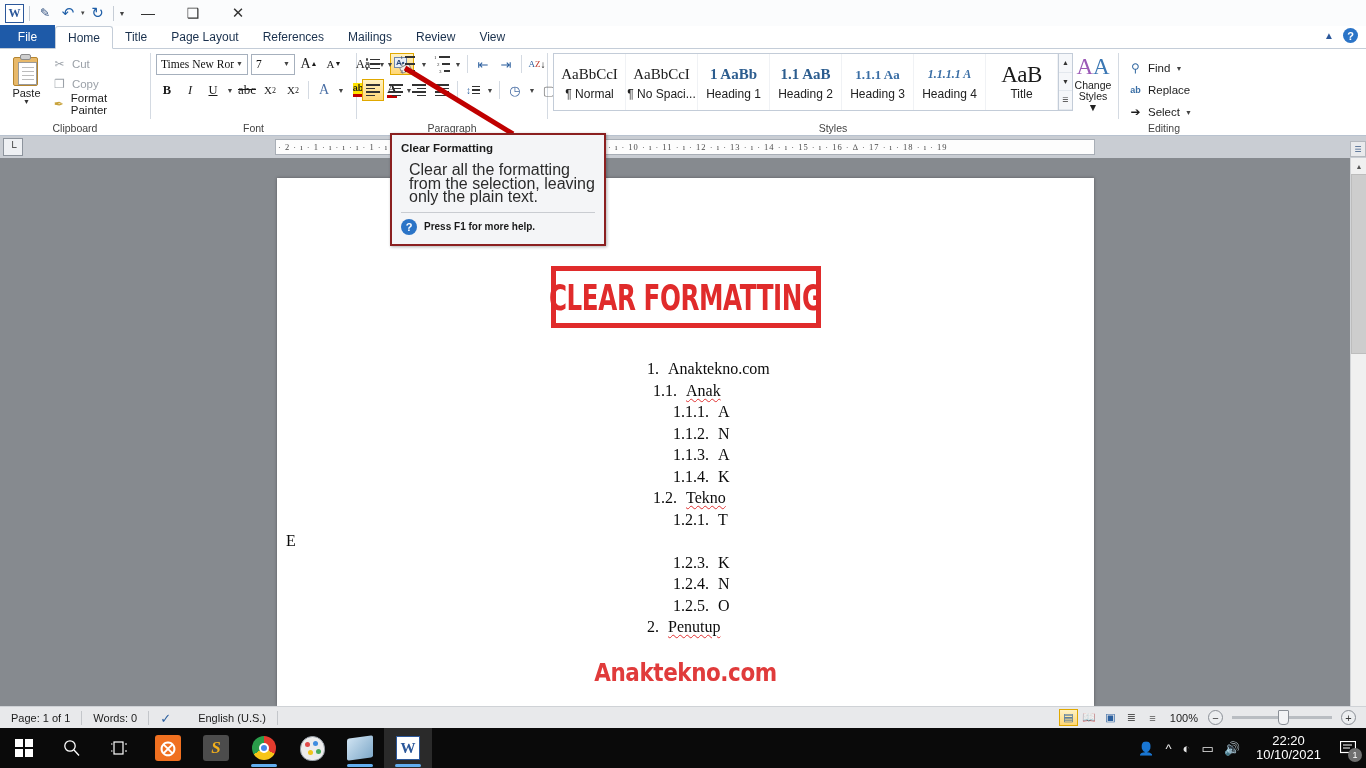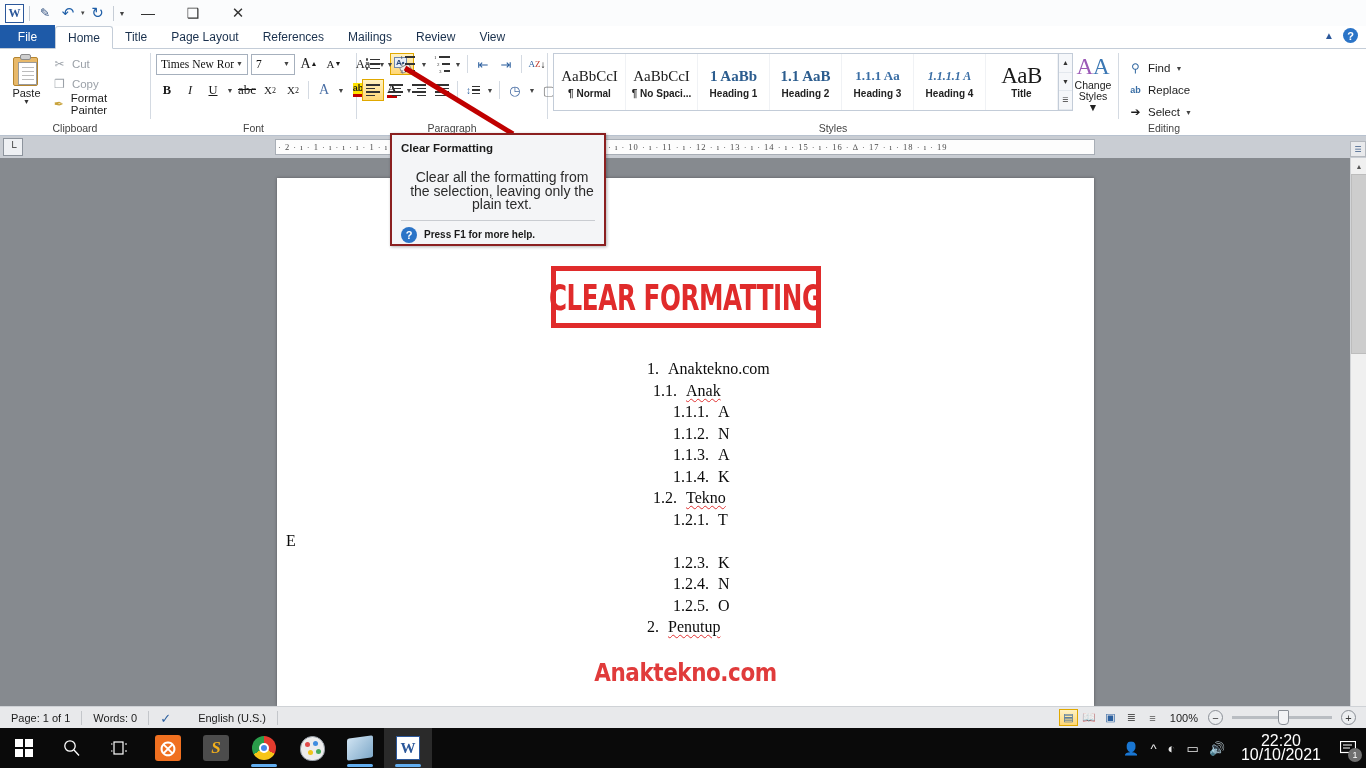--- a/index.html
+++ b/index.html
@@ -172,21 +172,21 @@
     justify-content: center; gap: 1px; border-right: 1px solid #f0f2f5;
   }
   .style-preview {
     font-family: "Liberation Serif", serif; font-size: 15px; color: #1a1a1a;
     white-space: nowrap; overflow: hidden; height: 22px; display: flex; align-items: center;
   }
   .style-preview.blue { color: #2c5d8f; font-weight: bold; }
   .style-preview.h3 { color: #3a6ea5; font-size: 13px; font-weight: bold; }
   .style-preview.h4 { color: #3a6ea5; font-size: 12px; font-style: italic; font-weight: bold; }
   .style-preview.title { font-size: 23px; letter-spacing: -0.5px; }
-  .style-name { font-size: 10px; color: #222; white-space: nowrap; font-weight: bold; }
+  .style-name { font-size: 12px; color: #222; white-space: nowrap; }
   .gal-scroll { display: flex; flex-direction: column; width: 14px; border-left: 1px solid #c3ccd8; }
   .gs { flex: 1; display: flex; align-items: center; justify-content: center; font-size: 7px; color: #333; border-bottom: 1px solid #e3e8ee; background: #f5f7fa; }
   .change-styles {
     width: 52px; display: flex; flex-direction: column; align-items: center;
     font-size: 10.5px; color: #222; text-align: center; line-height: 11px; padding-top: 2px;
   }
   .cs-a { font-size: 23px; font-family: "Liberation Serif", serif; line-height: 26px; }
   .cs-a .p1 { color: #9b59b6; }
   .cs-a .p2 { color: #3c78b4; }
 
@@ -267,21 +267,21 @@
     align-items: center; justify-content: center; font-size: 8px; color: #3a5a85;
   }
 
   
   .tooltip {
     position: absolute; left: 390px; top: 133px; width: 216px; height: 113px;
     background: #f4f5f7; border: 2px solid #8b2020;
     box-shadow: 1px 1px 3px rgba(0,0,0,.3); padding: 7px 9px 0 9px; z-index: 40;
   }
   .tt-title { font-size: 11.5px; font-weight: bold; color: #1a1a1a; }
-  .tt-body { font-size: 14px; color: #2b2b2b; margin: 17px 0 0 8px; line-height: 13.5px; text-align: center; }
+  .tt-body { font-size: 16px; color: #2b2b2b; margin: 9px 0 0 8px; line-height: 13.5px; }
   .tt-rule { border-top: 1px solid #c9ccd1; margin: 8px 0 0 0; }
   .tt-help { display: flex; align-items: center; gap: 7px; margin-top: 6px; }
   .tt-q {
     width: 16px; height: 16px; border-radius: 50%; background: #2b74c7;
     color: #fff; font-size: 11px; font-weight: bold; display: flex;
     align-items: center; justify-content: center;
   }
   .tt-help-text { font-size: 10px; font-weight: bold; color: #1a1a1a; }
   .arrow-svg { position: absolute; left: 395px; top: 60px; z-index: 39; }
 
@@ -318,21 +318,21 @@
     width: 48px; height: 40px; display: flex; align-items: center;
     justify-content: center; position: relative;
   }
   .tb-item.running::after {
     content: ""; position: absolute; bottom: 1px; left: 11px; width: 26px;
     height: 3px; background: #62aef0; border-radius: 2px;
   }
   .tb-item.focused { background: #2a2a2a; }
   .tb-tray { margin-left: auto; display: flex; align-items: center; gap: 11px; padding-right: 6px; color: #fff; }
   .tray-ico { font-size: 13px; color: #e8e8e8; }
-  .clock { font-size: 16px; color: #fff; text-align: center; line-height: 14px; padding: 0 4px; }
+  .clock { font-size: 13px; color: #fff; text-align: center; line-height: 14px; padding: 0 4px; }
   .notif { position: relative; width: 24px; height: 24px; display:flex; align-items:center; justify-content:center; }
   .notif-badge {
     position: absolute; right: -2px; bottom: -2px; width: 14px; height: 14px;
     border-radius: 50%; background: #6f6f6f; color: #fff; font-size: 9px;
     display: flex; align-items: center; justify-content: center;
   }
   .xampp { width: 26px; height: 26px; background: #f07020; border-radius: 3px;
     color: #fff; font-size: 15px; display:flex; align-items:center; justify-content:center; font-weight: bold; }
   .sublime { width: 26px; height: 26px; background: #4c4c4c; border-radius: 3px;
     color: #f3b01c; font-size: 17px; font-weight: bold; display:flex; align-items:center; justify-content:center;

